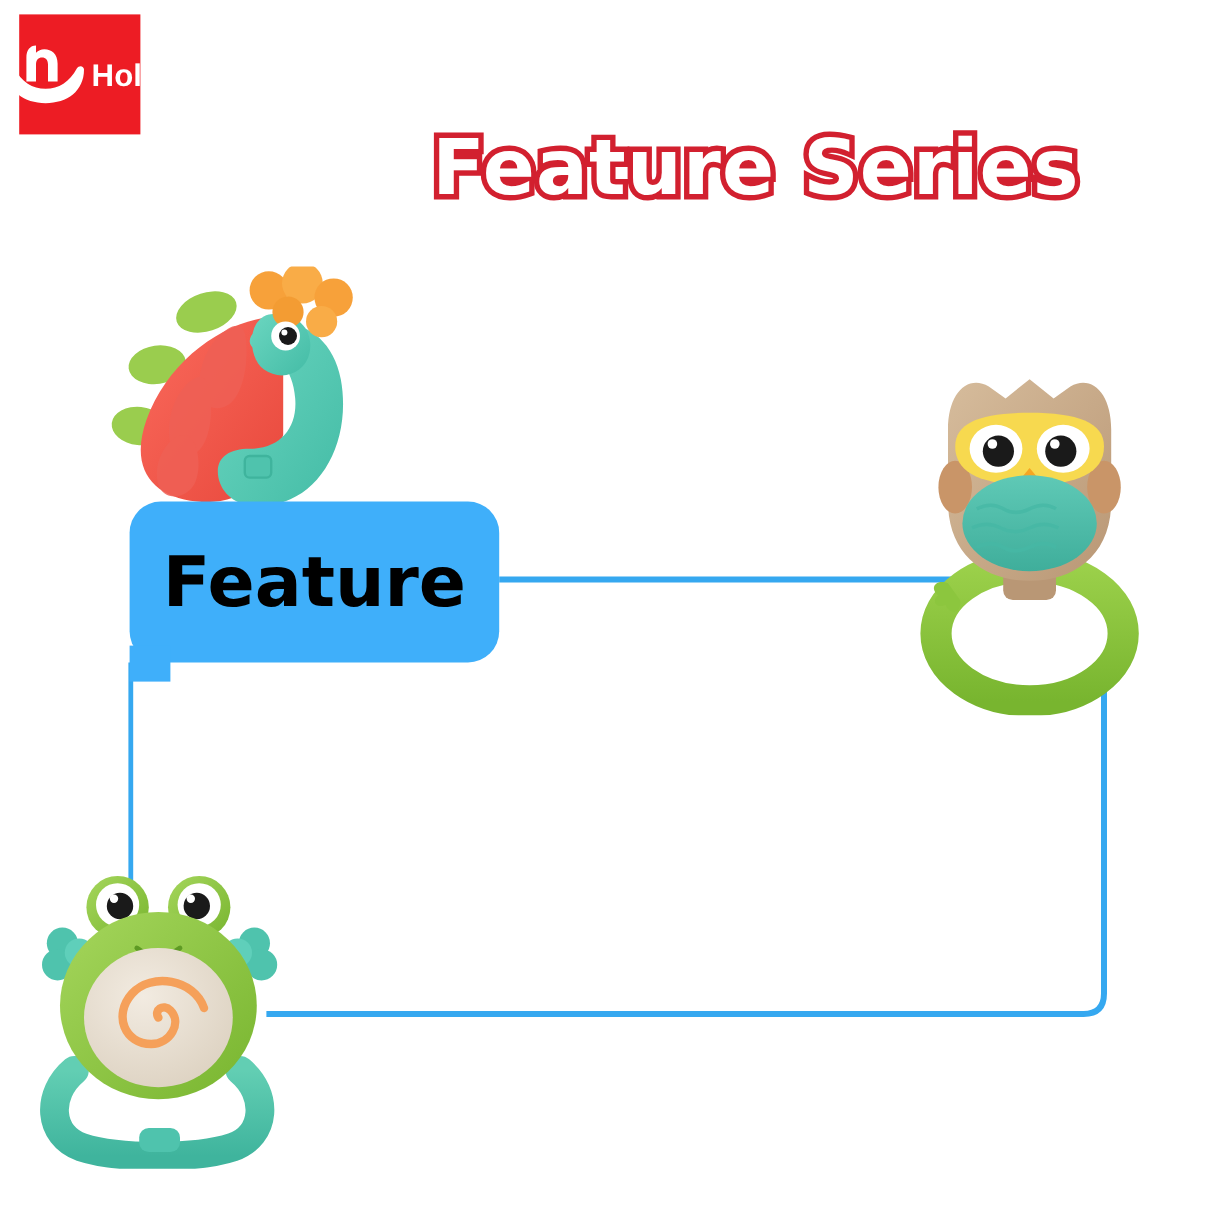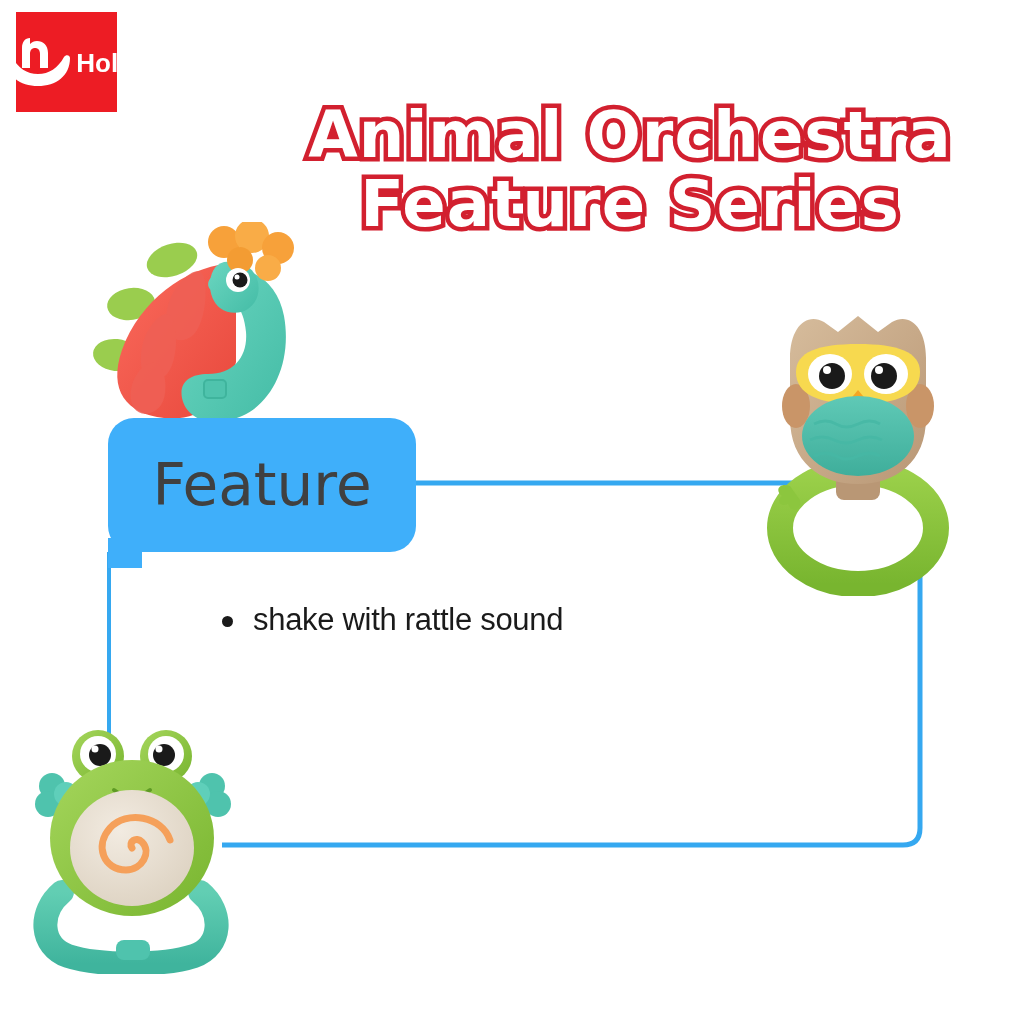--- a/index.html
+++ b/index.html
@@ -86,23 +86,23 @@
     left:0; bottom:0;
     width:34px; height:30px;
     background:#ffffff;
     border-bottom-left-radius: 0px;
     border-top-left-radius: 0px;
     clip-path: polygon(0 100%, 100% 100%, 100% 100%, 0 100%);
   }
   .feature-text {
     position: relative;
     z-index: 2;
-    color: #404040;
+    color: #000000;
     font-family: "DejaVu Sans", sans-serif;
-    font-weight: normal;
+    font-weight: bold;
     font-size: 58px;
     letter-spacing: 0px;
     line-height: 1;
   }
 
   
   .bullets {
     position: absolute;
     left: 222px; top: 600px;
     width: 650px;
@@ -141,21 +141,20 @@
     <div class="logo-mark">
       <svg viewBox="0 0 76 56" xmlns="http://www.w3.org/2000/svg">
         <path d="M30 4 C25 4 22 8 22 14 L22 34 L30 34 L30 20 C30 16 32 14 35 14 C38 14 40 16 40 20 L40 34 L48 34 L48 19 C48 11 43 7 37 7 C34 7 32 8 30 10 Z" fill="#ffffff"></path>
         <path d="M6 24 C6 42 20 52 38 52 C56 52 70 42 70 24 C70 21 66 20 64 23 C58 34 49 40 38 40 C27 40 18 34 12 23 C10 20 6 21 6 24 Z" fill="#ffffff"></path>
       </svg>
     </div>
     <div class="logo-word">Hola</div>
   </div>
 
   <div class="title-block">
-    <span class="title-line">Animal Orchestra</span>
     <span class="title-line second">Feature Series</span>
   </div>
 
   <svg class="connectors" viewBox="0 0 1024 1024">
 
     <path d="M109 552 L109 800" stroke="#35A8F0" stroke-width="4" fill="none"></path>
 
     <path d="M416 483 L800 483" stroke="#35A8F0" stroke-width="5" fill="none"></path>
 
     <path d="M920 575 L920 828 Q920 845 903 845 L222 845" stroke="#35A8F0" stroke-width="5" fill="none"></path>
@@ -312,19 +311,15 @@
       <path d="M100 124 C96 118 104 112 110 118 C120 128 110 146 94 146 C72 146 62 122 78 104 C94 86 130 92 138 116" fill="none" stroke="#F5A05A" stroke-width="7" stroke-linecap="round"></path>
     </svg>
   </div>
 
   <div class="feature-badge">
     <div class="tail"></div>
     <div class="feature-text">Feature</div>
   </div>
 
   <div class="bullets">
-    <div class="bullet-row">
-      <span class="bullet-dot"></span>
-      <span class="bullet-text">shake with rattle sound</span>
-    </div>
   </div>
 
 </div>
 
 </body></html>

